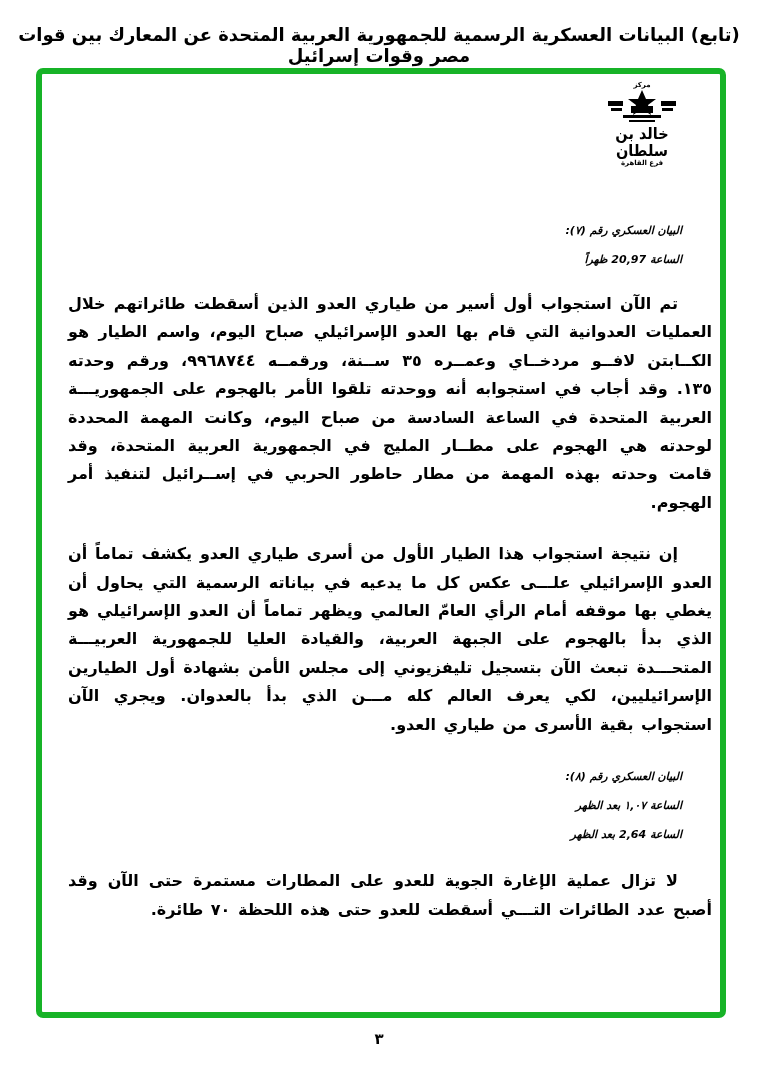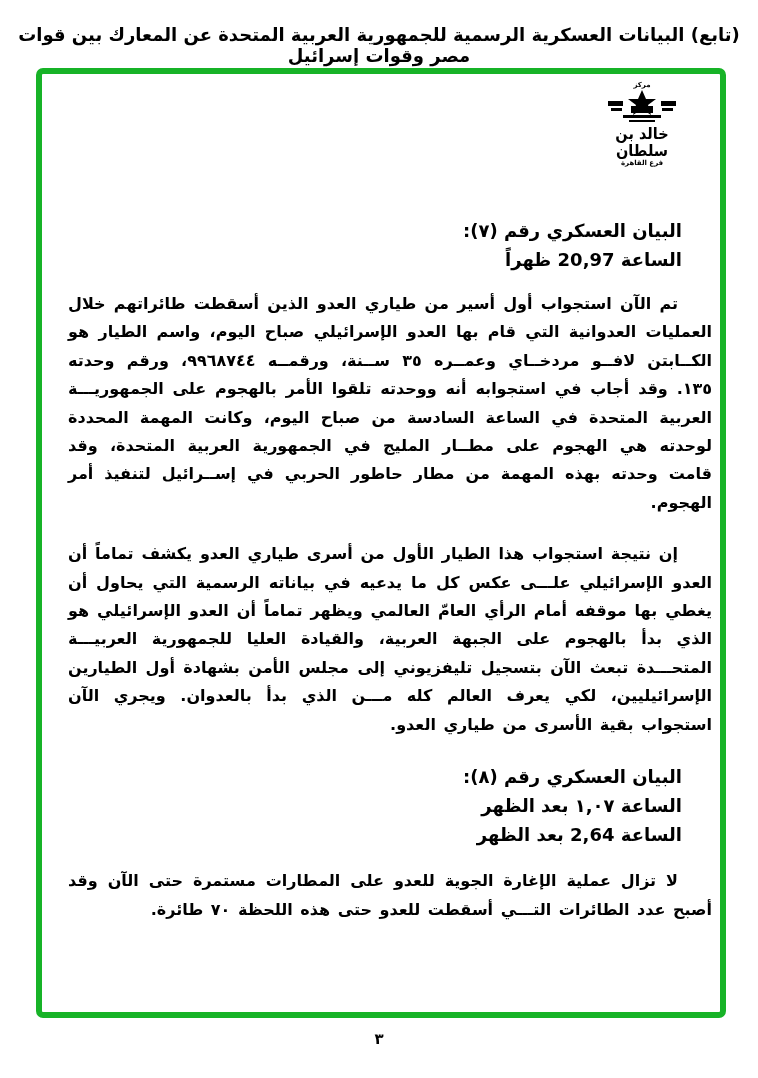--- a/index.html
+++ b/index.html
@@ -66,23 +66,24 @@
   }
   .content {
     position: absolute;
     top: 146px;
     right: 4px;
     left: 22px;
     direction: rtl;
     font-weight: bold;
   }
   .sec-title, .sec-time {
-    font-size: 18px;
+    font-size: 11px;
     line-height: 22px;
     margin: 0 34px 0 0;
+    font-style: italic;
   }
   .sec-time { margin-top: 7px; }
   .para {
     font-size: 16px;
     line-height: 28.4px;
     text-align: justify;
     text-indent: 34px;
     margin: 4px;
     word-spacing: 2px;
     letter-spacing: 0.1px;

